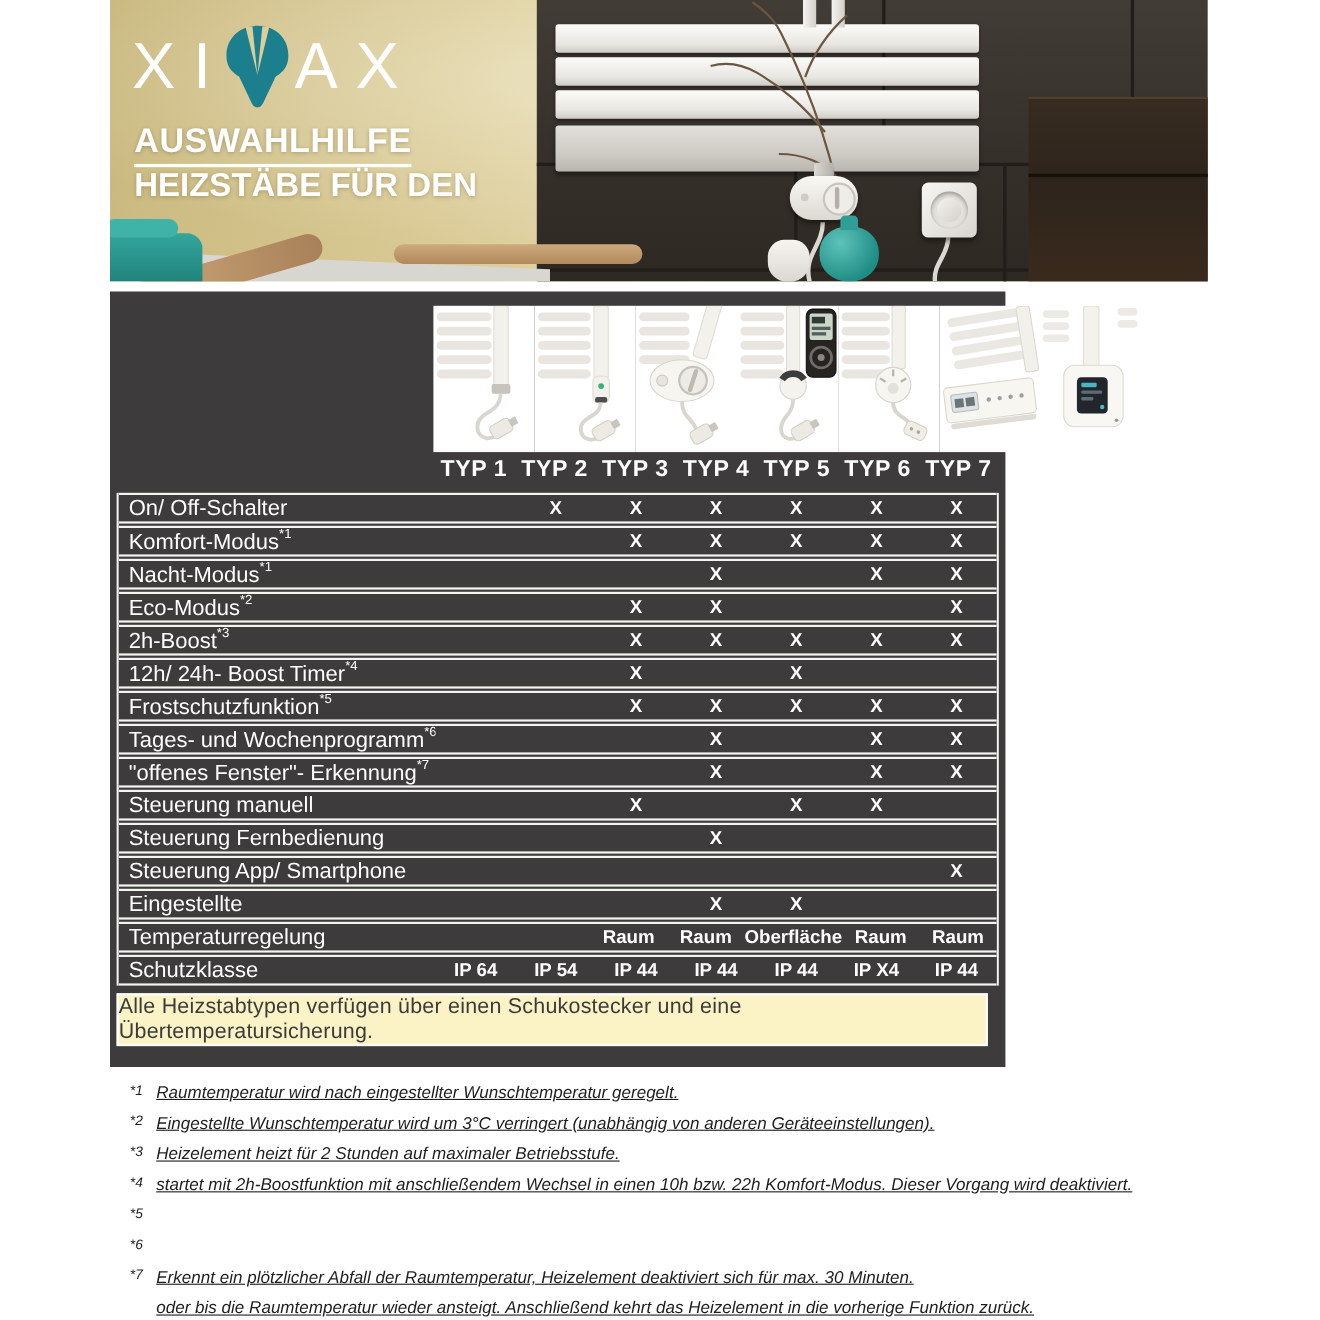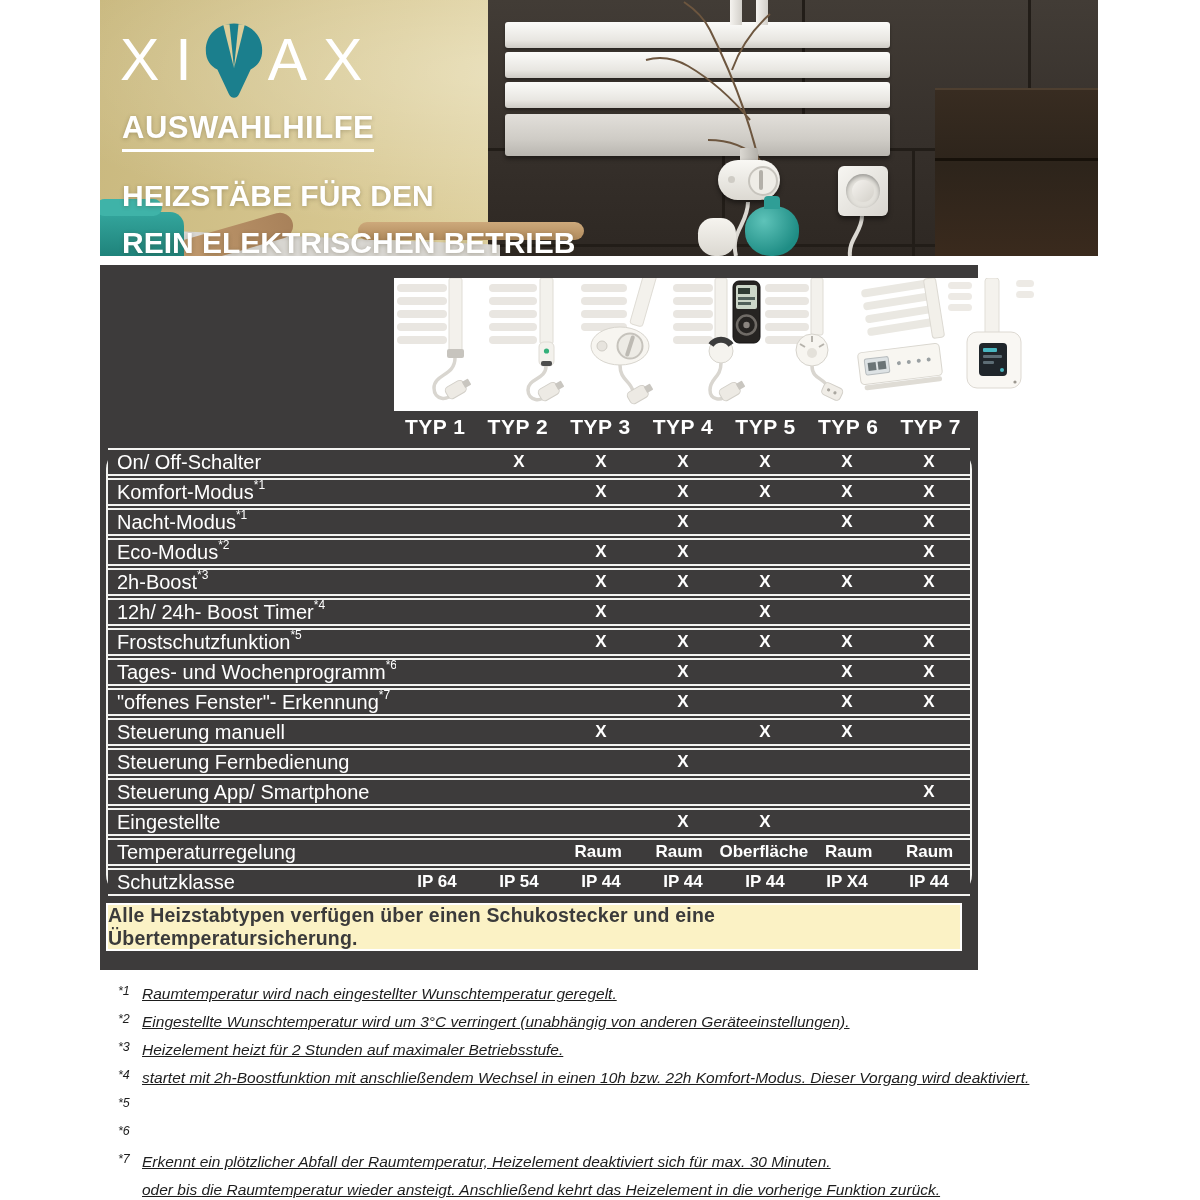--- a/index.html
+++ b/index.html
@@ -69,43 +69,43 @@
     background:linear-gradient(180deg,#f6f4ef,#dbd8d1);border-radius:40% 40% 45% 45%;}
   .h-table{position:absolute;left:258px;top:222px;width:226px;height:18px;border-radius:9px;
     background:linear-gradient(180deg,#cda97b,#b08a5c);}
   .h-logo{position:absolute;left:20px;top:22px;display:flex;align-items:center;
     color:#ffffff;font-size:59px;font-weight:400;letter-spacing:16px;line-height:1;}
   .h-logo .mglyph{margin:0 2px 0 -6px;}
   .h-text{position:absolute;left:22px;top:110px;color:#ffffff;
     text-shadow:0 1px 4px rgba(60,50,20,.30);}
   .h-eyebrow{display:inline-block;font-size:31px;font-weight:bold;letter-spacing:.5px;
     border-bottom:3px solid #ffffff;padding-bottom:3px;}
-  .h-t1{margin-top:27px;font-size:30px;font-weight:bold;}
+  .h-t1{margin-top:0;font-size:30px;font-weight:bold;}
   .h-t2{margin-top:13px;font-size:30px;font-weight:bold;}
 
   
-  .panel{position:absolute;left:100px;top:265px;width:878px;height:705px;background:#3d3b3b;}
+  .panel{position:absolute;left:100px;top:265px;width:814px;height:705px;background:#3d3b3b;}
   .products{position:absolute;top:13px;left:6px;right:6px;display:grid;
     grid-template-columns:288px repeat(7,1fr);}
   .pcell{display:flex;justify-content:center;}
   .pbox{width:92px;height:133px;background:#ffffff;overflow:hidden;}
   .typlabels{position:absolute;top:150px;left:6px;right:6px;display:grid;
     grid-template-columns:288px repeat(7,1fr);}
   .typlabel{text-align:center;color:#ffffff;font-weight:bold;font-size:21px;letter-spacing:.5px;}
   .ftable{position:absolute;top:183px;left:6px;right:6px;display:flex;flex-direction:column;gap:2px;
-    border-left:2px solid #f4f4f2;border-right:2px solid #f4f4f2;border-radius:21px;}
+    border-left:2px solid #f4f4f2;border-right:2px solid #f4f4f2;}
   .frow{display:grid;grid-template-columns:288px repeat(7,1fr);align-items:center;height:24px;
     border-top:2px solid #f4f4f2;border-bottom:2px solid #f4f4f2;background:#3d3b3b;}
   .fcell{color:#ffffff;}
   .flabel{font-size:20px;padding-left:9px;white-space:nowrap;overflow:hidden;}
   .flabel sup{font-size:12px;position:relative;top:-2px;}
   .fval{text-align:center;font-weight:bold;font-size:17px;}
   .banner{position:absolute;left:6px;right:16px;top:638px;height:44px;background:#fbf2c5;
     border:2.5px solid #ffffff;display:flex;align-items:center;justify-content:center;
-    font-weight:bold;font-size:19.5px;color:#3b3b3b;letter-spacing:.2px;}
+    font-weight:normal;font-size:19.5px;color:#3b3b3b;letter-spacing:.2px;}
 
   
   .footnotes{position:absolute;left:118px;top:984px;width:1010px;}
   .fnrow{display:flex;align-items:flex-start;margin-bottom:8px;color:#1d1d1d;line-height:20px;}
   .fnmark{font-size:12.5px;font-style:italic;min-width:24px;position:relative;top:-3px;}
   .fntext{font-style:italic;font-size:15.5px;text-decoration:underline;}
 </style>
 </head>
 <body>
 
@@ -167,21 +167,20 @@
       <path fill="#1b7f8d" d="M50,2 C76,2 94,20 94,44 C94,60 86,68 76,74 L58,112 C54,120 46,120 42,112 L24,74 C14,68 6,60 6,44 C6,20 24,2 50,2 Z"></path>
       <path fill="#dccd9a" d="M33,3 L43,3 L50,72 Z"></path>
       <path fill="#dccd9a" d="M67,3 L57,3 L50,72 Z"></path>
     </svg>
     <span>AX</span>
   </div>
 
   <div class="h-text">
     <div><span class="h-eyebrow">AUSWAHLHILFE</span></div>
     <div class="h-t1">HEIZSTÄBE FÜR DEN</div>
-    <div class="h-t2">REIN ELEKTRISCHEN BETRIEB</div>
   </div>
 </div>
 
 <div class="panel">
 
   <div class="products">
     <div class="pcell"></div>
 
     <div class="pcell">
       <div class="pbox"><svg width="92" height="133" viewBox="0 0 92 133">

